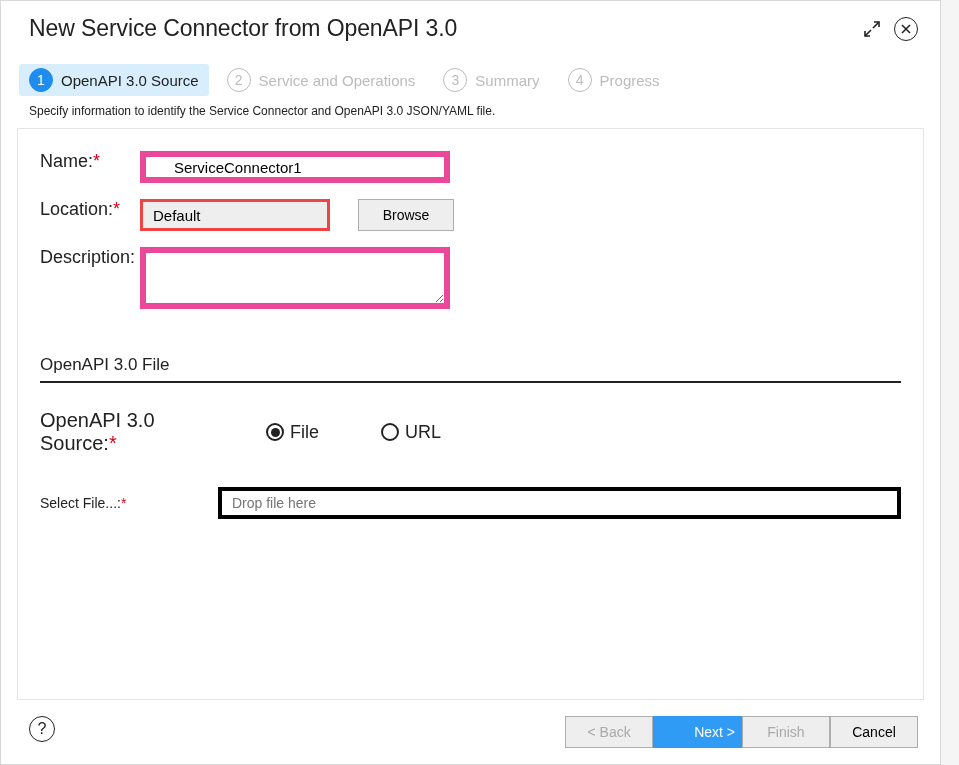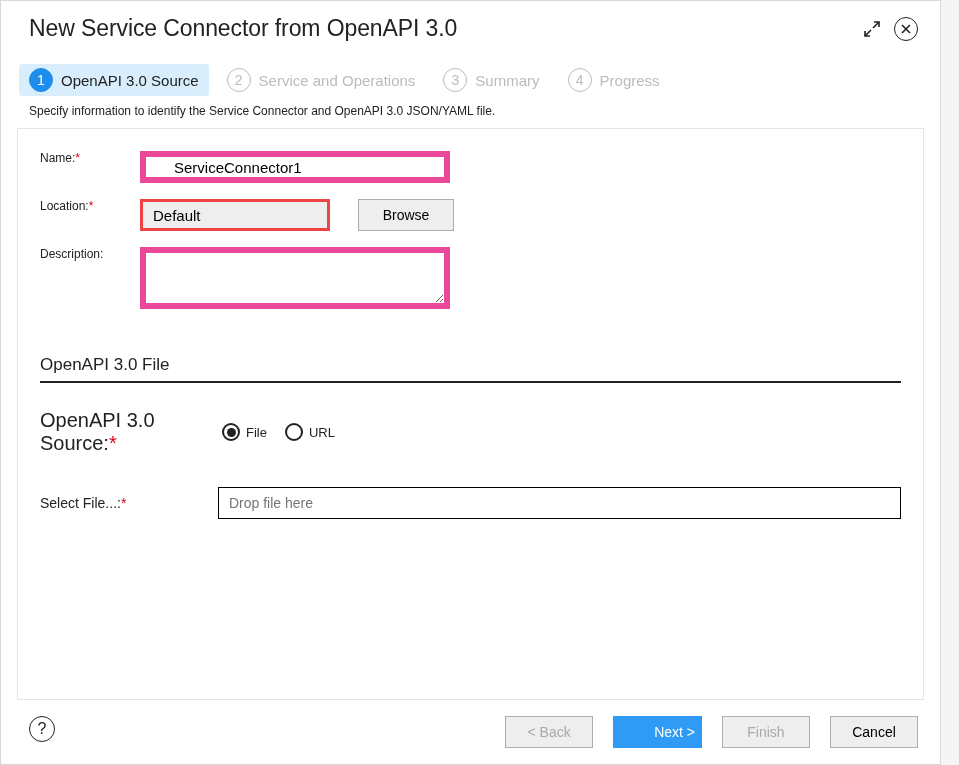--- a/index.html
+++ b/index.html
@@ -74,21 +74,21 @@
     flex: 1;
     padding: 22px 22px 12px 22px;
     min-height: 0;
   }
 
   .form-row {
     display: flex; align-items: flex-start;
     margin-bottom: 16px;
   }
   .form-label {
-    width: 100px; font-size: 12px;
+    width: 100px; font-size: 18px;
     text-align: left;
   }
   .req { color: #d9001b; }
   .txt-input {
     border: 6px solid #ec4899;
     font-size: 15px; padding: 6px 28px;
     width: 310px; height: 32px;
     font-family: inherit;
   }
   .ro-input {
@@ -122,55 +122,56 @@
   }
 
   .source-row {
     display: flex; align-items: center;
     margin-top: 26px; gap: 22px;
   }
   .src-label { width: 160px; font-size: 20px; }
   .radio-group { display: flex; gap: 18px; align-items: center; }
   .radio {
     display: flex; align-items: center; gap: 6px;
-    font-size: 13px;
+    font-size: 18px;
+    margin-left: 44px;
   }
   .radio .rb {
     width:18px; height:18px; border:2px solid #222;
     border-radius:50%; display:inline-flex;
     align-items:center; justify-content:center;
   }
   .radio.selected .rb::after {
     content:""; width:9px; height:9px;
     background:#222; border-radius:50%;
   }
 
   .file-row {
     display:flex; align-items:center;
     margin-top:32px; gap:18px;
   }
   .file-label { width: 160px; font-size:14px; }
   .drop-input {
-    border:1px solid #000000;
+    border:4px solid #000000;
     height:32px; flex:1;
     font-size:14px; padding:6px 10px;
     color:#9a9a9a;
     font-family: inherit;
   }
   .choose-btn {
     border:1px solid #aeaeae;
     background:#eeeeee;
     height:32px; width:138px;
     font-size:14px; cursor:pointer;
     font-family: inherit;
   }
 
   .footer {
     display:flex; justify-content:flex-end;
-    gap:20px; padding: 4px 22px 16px 22px;
+    gap:0; padding: 4px 22px 16px 22px;
   }
   .footer .btn { min-width: 88px; }
   .help-icon {
     position:absolute; left:28px; bottom:22px;
     width:26px; height:26px;
     border:1.5px solid #222; border-radius:50%;
     display:inline-flex; align-items:center; justify-content:center;
     font-size:16px; cursor:pointer;
   }
 </style>

